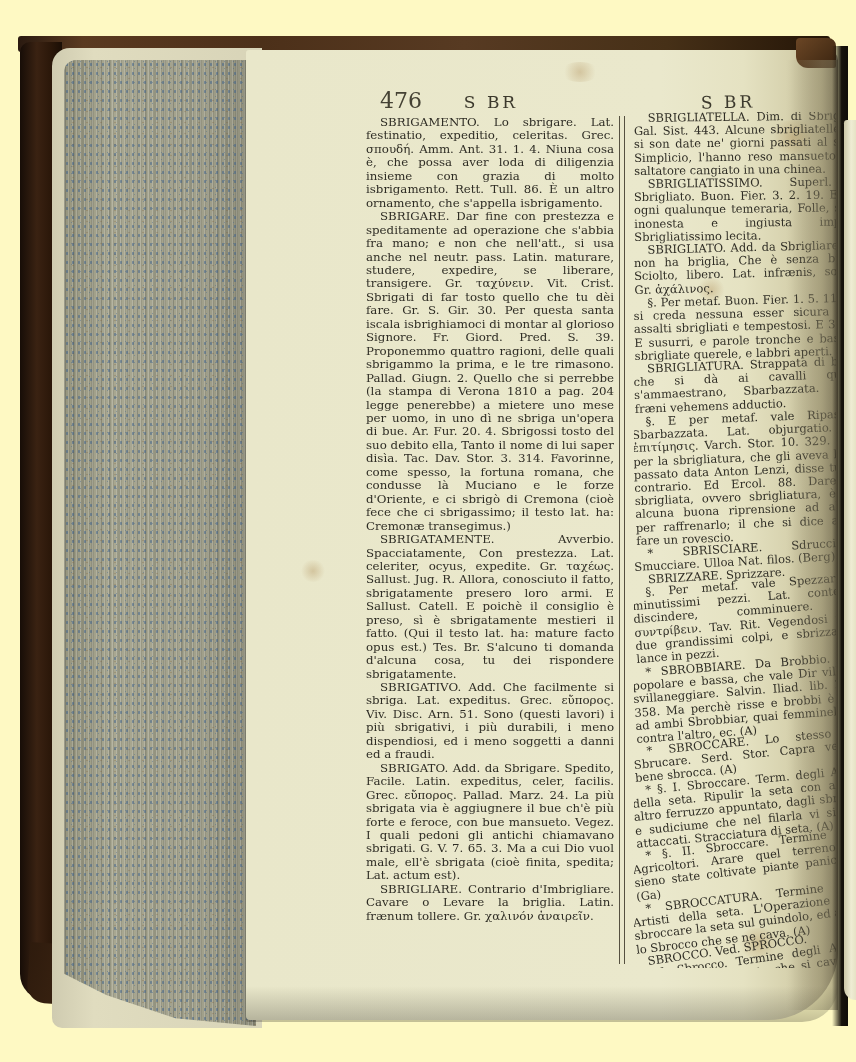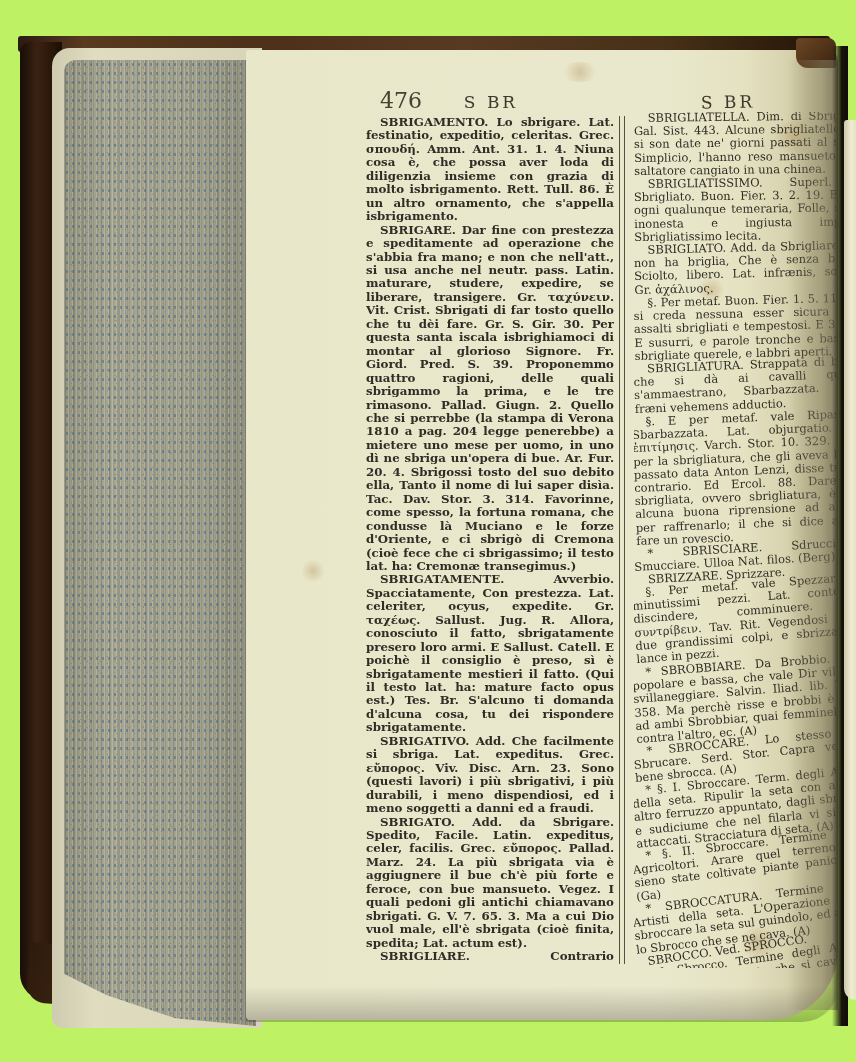--- a/index.html
+++ b/index.html
@@ -1,16 +1,16 @@
 <!DOCTYPE html>
 <html><head>
 <meta charset="utf-8">
 <style>
   html,body{margin:0;padding:0;background:#131310;}
-  #stage{position:relative;width:856px;height:1062px;background:#bef264;overflow:hidden;
+  #stage{position:relative;width:856px;height:1062px;background:#fef9c3;overflow:hidden;
          font-family:"DejaVu Serif","Liberation Serif",serif;}
   
   .cover-top{position:absolute;left:18px;top:36px;width:812px;height:16px;
     background:linear-gradient(90deg,#2a1a10,#5a3a20 8%,#4c3019 30%,#573a22 55%,#463017 80%,#241507);
     border-radius:3px;}
   .cover-left{position:absolute;left:20px;top:42px;width:42px;height:958px;
     background:linear-gradient(90deg,#170d07,#3a2212 40%,#2a1709 75%,#1a0e05);
     border-radius:10px 0 0 26px;}
   .cover-corner-bl{position:absolute;left:28px;top:950px;width:230px;height:60px;
     background:linear-gradient(100deg,#2e1b0d,#4a2e17 50%,rgba(20,10,4,0));
@@ -45,21 +45,21 @@
     background:radial-gradient(circle,rgba(160,118,58,.30),rgba(160,118,58,0) 70%);}
   
   .folio{position:absolute;left:380px;top:88px;width:70px;font-size:22px;color:#454234;}
   .rhead{position:absolute;top:92px;font-size:17px;letter-spacing:3px;color:#3c392d;text-align:center;}
   .rhead-l{left:366px;width:250px;}
   .rhead-r{left:648px;width:160px;transform:rotate(-1deg);}
   .divider{position:absolute;left:619px;top:116px;width:4px;height:848px;
     border-left:1.4px solid #555040;border-right:1.4px solid #555040;}
   .col{position:absolute;color:#2f2d25;text-align:justify;overflow:hidden;}
   .col p{margin:0;text-indent:14px;}
-  .col-l{left:366px;top:116px;width:248px;height:848px;font-size:11.8px;line-height:13.45px;font-weight:bold;}
+  .col-l{left:366px;top:116px;width:248px;height:848px;font-size:11.8px;line-height:13.45px;}
   .col-r{left:634px;top:112px;width:202px;height:856px;font-size:11.5px;line-height:13.2px;}
   .col-r .inner{width:236px;}
   .col-r p{transform-origin:0 50%;}
   .t1{transform:rotate(-0.7deg);} .t2{transform:rotate(-1.4deg);}
   .t3{transform:rotate(-2.2deg);} .t4{transform:rotate(-3.1deg);}
   .t5{transform:rotate(-4.2deg);} .t6{transform:rotate(-5.4deg);}
   .t7{transform:rotate(-6.6deg);} .t8{transform:rotate(-8deg);}
   .right-fade{position:absolute;left:786px;top:60px;width:52px;height:950px;pointer-events:none;
     background:linear-gradient(90deg,rgba(190,182,145,0),rgba(148,140,108,.45) 70%,rgba(120,112,85,.6));}
 </style>
@@ -85,21 +85,21 @@
   <div class="folio">476</div>
   <div class="rhead rhead-l">S BR</div>
   <div class="rhead rhead-r">S BR</div>
 
   <div class="divider"></div>
 
   <div class="col col-l">
     <p>SBRIGAMENTO. Lo sbrigare. Lat. festinatio, expeditio, celeritas. Grec. σπουδή. Amm. Ant. 31. 1. 4. Niuna cosa è, che possa aver loda di diligenzia insieme con grazia di molto isbrigamento. Rett. Tull. 86. È un altro ornamento, che s'appella isbrigamento.</p>
     <p>SBRIGARE. Dar fine con prestezza e speditamente ad operazione che s'abbia fra mano; e non che nell'att., si usa anche nel neutr. pass. Latin. maturare, studere, expedire, se liberare, transigere. Gr. ταχύνειν. Vit. Crist. Sbrigati di far tosto quello che tu dèi fare. Gr. S. Gir. 30. Per questa santa iscala isbrighiamoci di montar al glorioso Signore. Fr. Giord. Pred. S. 39. Proponemmo quattro ragioni, delle quali sbrigammo la prima, e le tre rimasono. Pallad. Giugn. 2. Quello che si perrebbe (la stampa di Verona 1810 a pag. 204 legge penerebbe) a mietere uno mese per uomo, in uno dì ne sbriga un'opera di bue. Ar. Fur. 20. 4. Sbrigossi tosto del suo debito ella, Tanto il nome di lui saper disìa. Tac. Dav. Stor. 3. 314. Favorinne, come spesso, la fortuna romana, che condusse là Muciano e le forze d'Oriente, e ci sbrigò di Cremona (cioè fece che ci sbrigassimo; il testo lat. ha: Cremonæ transegimus.)</p>
     <p>SBRIGATAMENTE. Avverbio. Spacciatamente, Con prestezza. Lat. celeriter, ocyus, expedite. Gr. ταχέως. Sallust. Jug. R. Allora, conosciuto il fatto, sbrigatamente presero loro armi. E Sallust. Catell. E poichè il consiglio è preso, sì è sbrigatamente mestieri il fatto. (Qui il testo lat. ha: mature facto opus est.) Tes. Br. S'alcuno ti domanda d'alcuna cosa, tu dei rispondere sbrigatamente.</p>
-    <p>SBRIGATIVO. Add. Che facilmente si sbriga. Lat. expeditus. Grec. εὔπορος. Viv. Disc. Arn. 23. Sono (questi lavori) i più sbrigativi, i più durabili, i meno dispendiosi, ed i meno soggetti a danni ed a fraudi.</p>
+    <p>SBRIGATIVO. Add. Che facilmente si sbriga. Lat. expeditus. Grec. εὔπορος. Viv. Disc. Arn. 51. Sono (questi lavori) i più sbrigativi, i più durabili, i meno dispendiosi, ed i meno soggetti a danni ed a fraudi.</p>
     <p>SBRIGATO. Add. da Sbrigare. Spedito, Facile. Latin. expeditus, celer, facilis. Grec. εὔπορος. Pallad. Marz. 24. La più sbrigata via è aggiugnere il bue ch'è più forte e feroce, con bue mansueto. Vegez. I quali pedoni gli antichi chiamavano sbrigati. G. V. 7. 65. 3. Ma a cui Dio vuol male, ell'è sbrigata (cioè finita, spedita; Lat. actum est).</p>
     <p>SBRIGLIARE. Contrario d'Imbrigliare. Cavare o Levare la briglia. Latin. frænum tollere. Gr. χαλινόν ἀναιρεῖν.</p>
 
   </div>
 
   <div class="col col-r">
     <div class="inner">
       <p class="t1">SBRIGLIATELLA. Dim. di Sbrigliata. Gal. Sist. 443. Alcune sbrigliatelle, che si son date ne' giorni passati al signor Simplicio, l'hanno reso mansueto, e di saltatore cangiato in una chinea.</p>
       <p class="t1">SBRIGLIATISSIMO. Superl. di Sbrigliato. Buon. Fier. 3. 2. 19. E farsi ogni qualunque temeraria, Folle, sozza, inonesta e ingiusta impresa, Sbrigliatissimo lecita.</p>
       <p class="t2">SBRIGLIATO. Add. da Sbrigliare. Che non ha briglia, Che è senza briglia, Sciolto, libero. Lat. infrænis, solutus. Gr. ἀχάλινος.</p>

